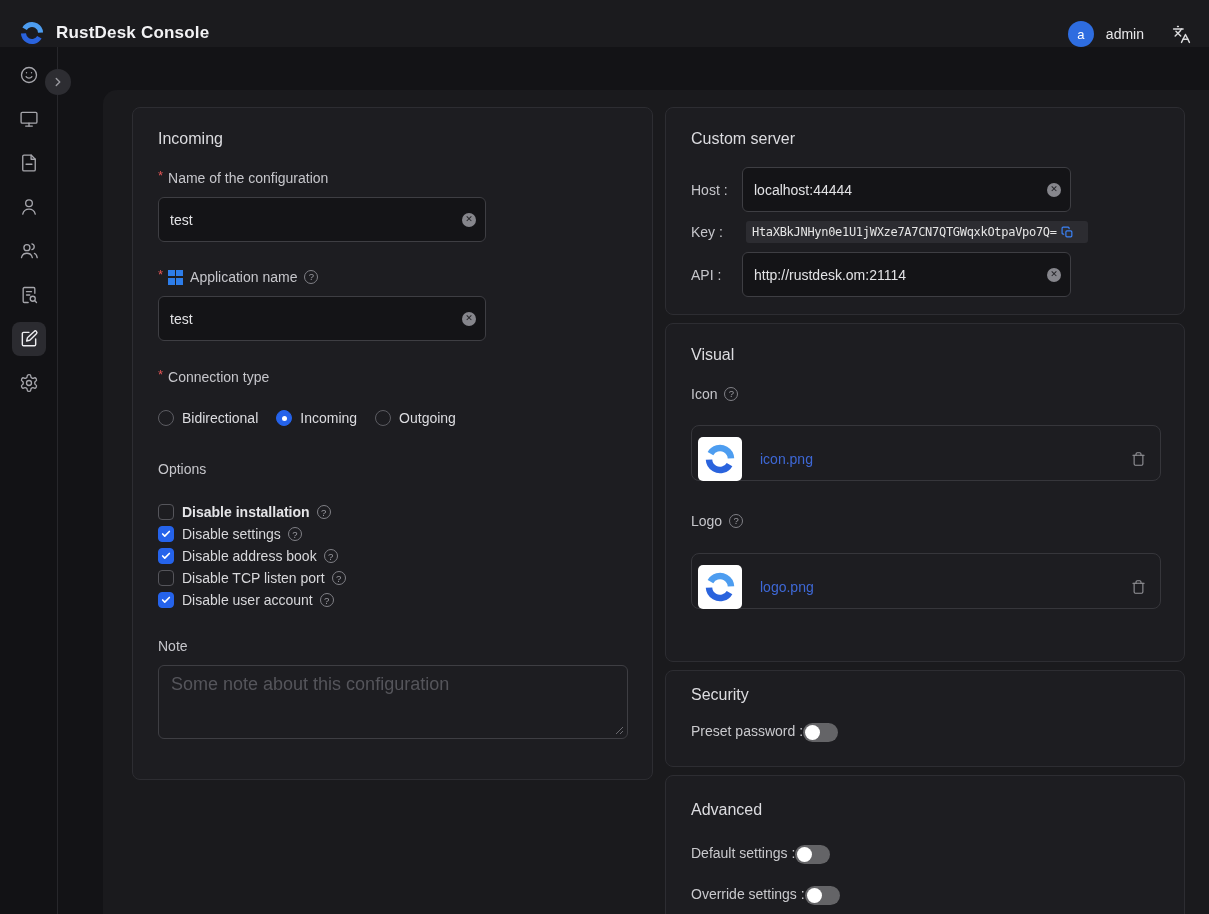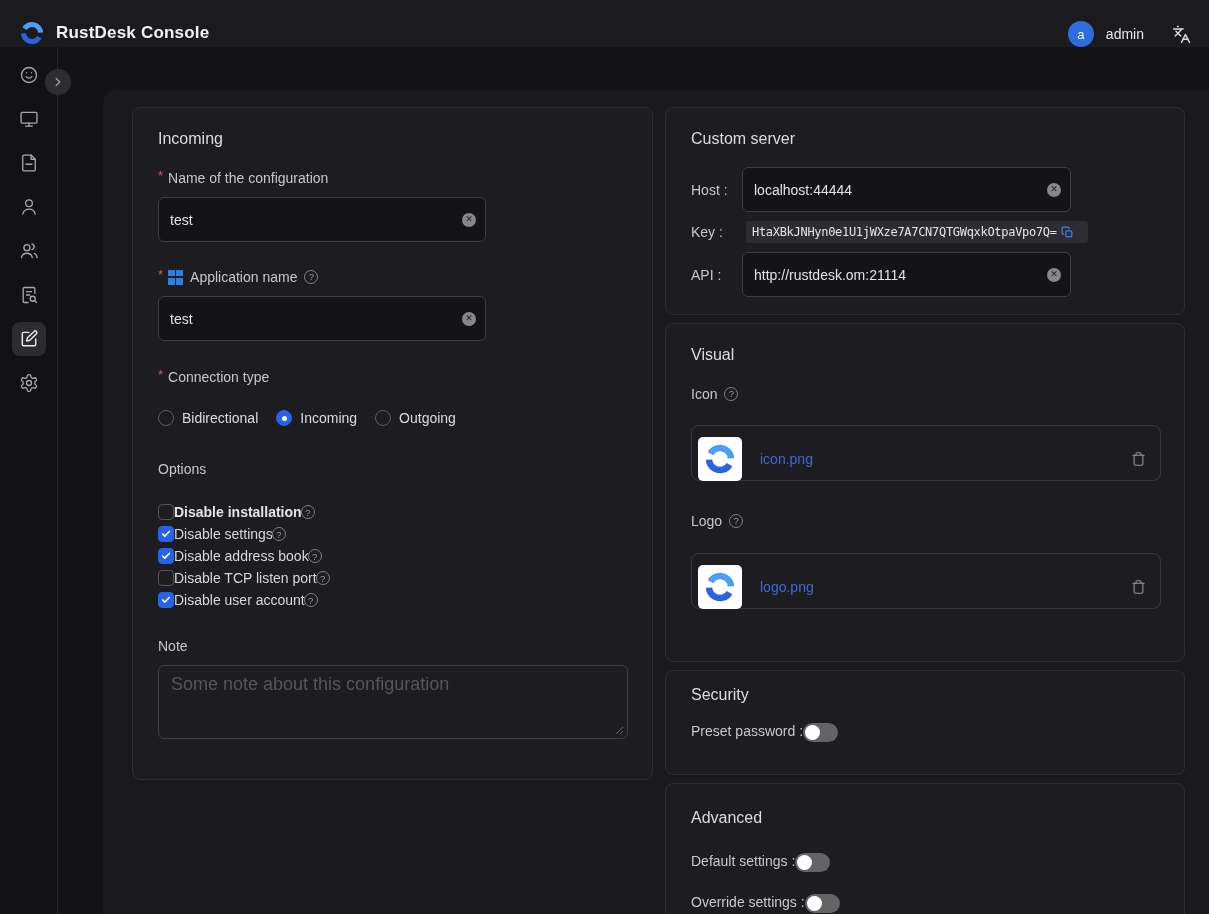--- a/index.html
+++ b/index.html
@@ -93,21 +93,21 @@
   .radio-opt { display:flex; align-items:center; gap:8px; cursor:pointer; }
   .radio {
     width:16px; height:16px; border-radius:50%; border:1.5px solid #5c5c62;
     display:flex; align-items:center; justify-content:center; flex:none;
   }
   .radio.checked { background:#2563eb; border-color:#2563eb; }
   .radio.checked::after { content:""; width:5px; height:5px; border-radius:50%; background:#fff; }
   .radio-label { font-size:14px; color:#dcdce0; }
 
   
-  .opt-row { display:flex; align-items:center; gap:0; height:22px; cursor:pointer; }
+  .opt-row { display:flex; align-items:center; gap:8px; height:22px; cursor:pointer; }
   .checkbox {
     width:16px; height:16px; border-radius:4px; border:1px solid #55555b;
     display:flex; align-items:center; justify-content:center; flex:none; background:transparent;
   }
   .checkbox svg { display:none; }
   .checkbox.checked { background:#2563eb; border-color:#2563eb; }
   .checkbox.checked svg { display:block; }
   .opt-label { font-size:14px; color:#d8d8db; }
   .opt-label.bold { font-weight:700; color:#e4e4e7; }
   .opt-row .q-ic { margin-left:-1px; }
@@ -165,21 +165,21 @@
     border-radius:50%; background:#fff;
   }
 
   
   .mt18 { margin-top:18px; } .mt25 { margin-top:25px; } .mt26 { margin-top:26px; }
   .mt31 { margin-top:31px; } .mt22 { margin-top:22px; } .mt21 { margin-top:21px; }
   .mt30 { margin-top:30px; } .mt17 { margin-top:17px; }
   .mt19 { margin-top:19px; } .mt24 { margin-top:24px; }
   .card-general  { padding-bottom:40px; }
   .card-visual   { padding-bottom:52px; }
-  .card-security { padding-top:13px; padding-bottom:29px; }
+  .card-security { padding-top:13px; padding-bottom:21px; }
   .card-advanced { padding-top:23px; padding-bottom:40px; }
 </style>
 </head>
 <body>
 
 <svg width="0" height="0" style="position:absolute" aria-hidden="true">
   <defs>
     <g id="swirl-logo">
       <circle cx="18" cy="18" r="11" fill="none" stroke="#4d9df0" stroke-width="6.5" stroke-dasharray="28 41.2" transform="rotate(-150 18 18)"></circle>
       <circle cx="18" cy="18" r="11" fill="none" stroke="#2a63dd" stroke-width="6.5" stroke-dasharray="28 41.2" transform="rotate(30 18 18)"></circle>

